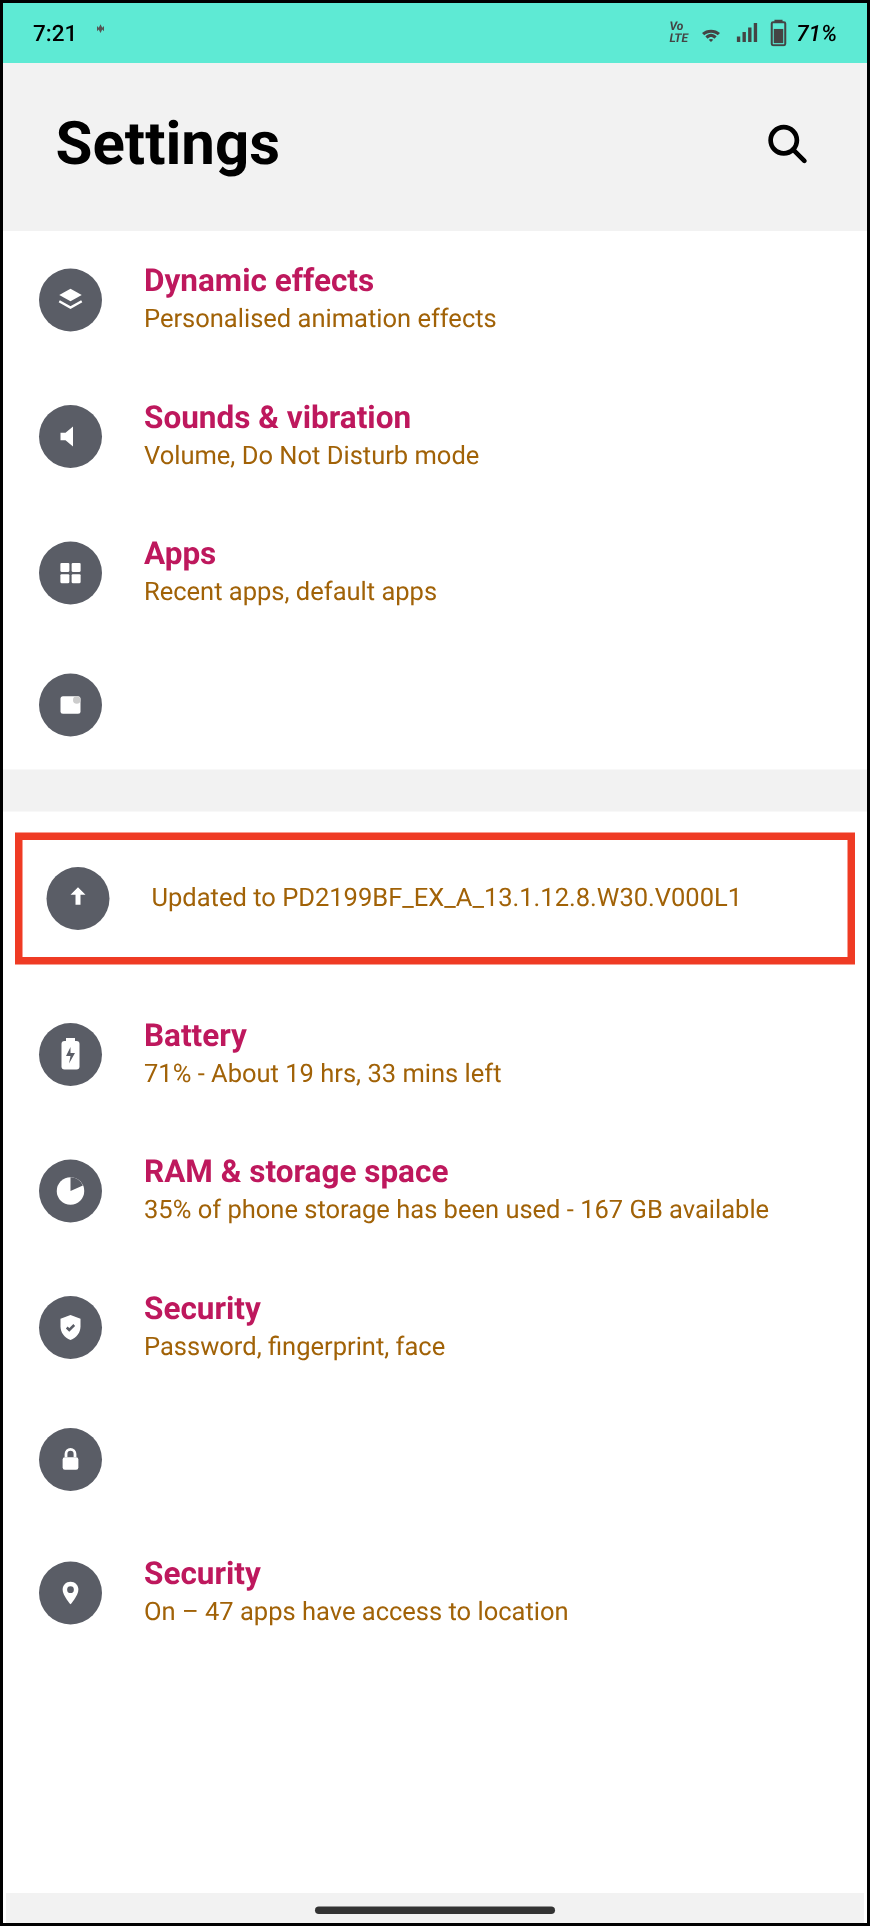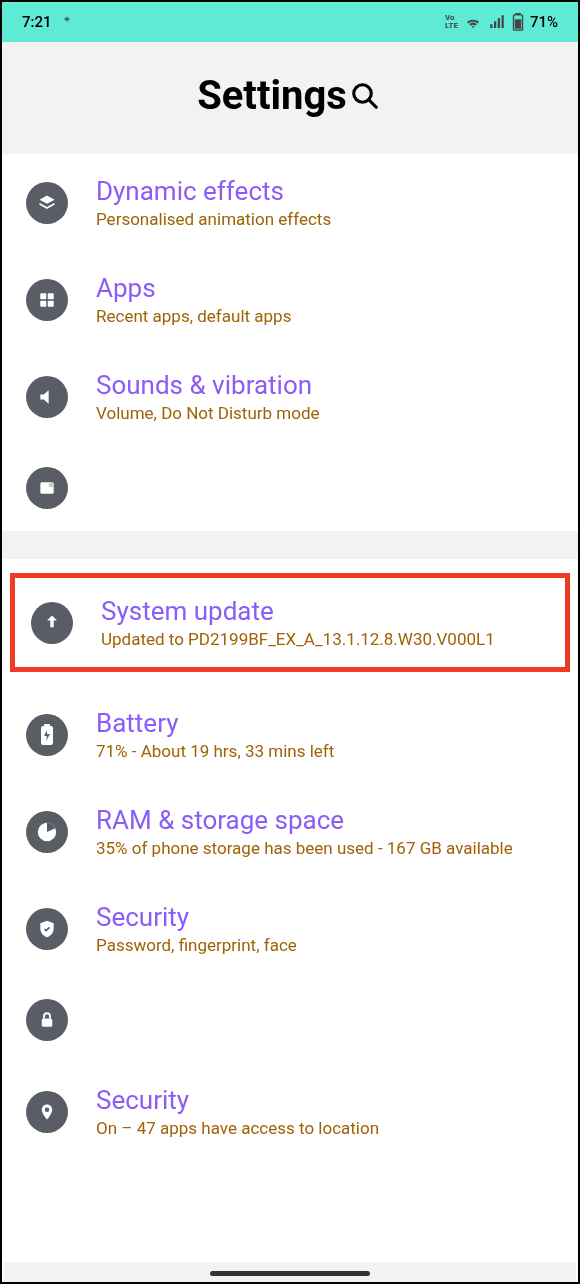--- a/index.html
+++ b/index.html
@@ -1,34 +1,34 @@
 <!DOCTYPE html>
 <html><head>
   <meta charset="utf-8">
   <style>
     * { margin: 0; padding: 0; box-sizing: border-box; font-family: -apple-system, BlinkMacSystemFont, 'Segoe UI', Roboto, sans-serif; }
     body { width: 580px; height: 1284px; background: #fff; border: 2px solid #000; position: relative; overflow: hidden; }
     
     .status-bar { height: 40px; display: flex; justify-content: space-between; align-items: center; padding: 0 20px; background: #5eead4; font-size: 15px; font-weight: 500; color: #000; }
     .status-left { display: flex; align-items: center; gap: 8px; }
-    .status-right { display: flex; align-items: center; gap: 6px; }
+    .status-right { display: flex; align-items: center; gap: 6px; font-style: italic; }
     .status-icon { display: inline-flex; align-items: center; }
     
-    .header { background: #f2f2f2; padding: 30px 35px 35px 35px; display: flex; justify-content: center; align-items: center; }
+    .header { background: #f2f2f2; padding: 30px 35px 35px 35px; display: flex; justify-content: space-between; align-items: center; }
     .header-title { font-size: 40px; font-weight: 700; color: #000; }
     .search-btn { width: 36px; height: 36px; display: flex; align-items: center; justify-content: center; }
     
     .list { background: #fff; }
     .divider { height: 28px; background: #f2f2f2; }
     
     .item { display: flex; align-items: center; padding: 22px 24px; gap: 28px; }
     .item-icon { width: 42px; height: 42px; border-radius: 50%; background: #5a5d66; display: flex; align-items: center; justify-content: center; flex-shrink: 0; }
     .item-icon svg { fill: #fff; }
     .item-text { flex: 1; min-width: 0; }
-    .item-title { font-size: 26px; font-weight: 400; color: #8b5cf6; margin-bottom: 3px; }
+    .item-title { font-size: 21px; font-weight: 700; color: #be185d; margin-bottom: 3px; }
     .item-sub { font-size: 17px; color: #a16207; font-weight: 400; }
     
     .highlight-box { border: 5px solid #ef3b24; margin: 14px 8px; padding: 0; }
     .highlight-box .item { padding: 18px 16px; }
     
     .nav-pill { position: absolute; bottom: 6px; left: 50%; transform: translateX(-50%); width: 160px; height: 5px; background: #333; border-radius: 3px; }
     .bottom-fade { position: absolute; bottom: 0; left: 2px; right: 2px; height: 20px; background: #f2f2f2; }
   </style>
 </head>
 <body>
@@ -85,42 +85,42 @@
         </svg>
     </div>
     <div class="item-text">
       <div class="item-title">Dynamic effects</div>
       <div class="item-sub">Personalised animation effects</div>
     </div>
   </div>
 
   <div class="item">
     <div class="item-icon">
+      <svg width="20" height="20" viewBox="0 0 24 24">
+          <path d="M4 9v6h4l6 5V4L8 9z"></path>
+        </svg>
+    </div>
+    <div class="item-text">
+      <div class="item-title">Sounds &amp; vibration</div>
+      <div class="item-sub">Volume, Do Not Disturb mode</div>
+    </div>
+  </div>
+
+  <div class="item">
+    <div class="item-icon">
       <svg width="18" height="18" viewBox="0 0 24 24">
           <rect x="3" y="3" width="8" height="8" rx="1"></rect>
           <rect x="13" y="3" width="8" height="8" rx="1"></rect>
           <rect x="3" y="13" width="8" height="8" rx="1"></rect>
           <rect x="13" y="13" width="8" height="8" rx="1"></rect>
         </svg>
     </div>
     <div class="item-text">
       <div class="item-title">Apps</div>
       <div class="item-sub">Recent apps, default apps</div>
-    </div>
-  </div>
-
-  <div class="item">
-    <div class="item-icon">
-      <svg width="20" height="20" viewBox="0 0 24 24">
-          <path d="M4 9v6h4l6 5V4L8 9z"></path>
-        </svg>
-    </div>
-    <div class="item-text">
-      <div class="item-title">Sounds &amp; vibration</div>
-      <div class="item-sub">Volume, Do Not Disturb mode</div>
     </div>
   </div>
 
   <div class="item">
     <div class="item-icon">
       <svg width="20" height="20" viewBox="0 0 24 24">
           <rect x="4" y="5" width="16" height="14" rx="2"></rect>
           <circle cx="17" cy="8" r="3" fill="#ccc"></circle>
         </svg>
     </div>
@@ -129,21 +129,20 @@
   <div class="divider"></div>
 
   <div class="highlight-box">
     <div class="item">
       <div class="item-icon">
         <svg width="20" height="20" viewBox="0 0 24 24">
             <path d="M12 3l6 6h-4v8h-4v-8H6z"></path>
           </svg>
       </div>
       <div class="item-text">
-        <div class="item-title">System update</div>
         <div class="item-sub">Updated to PD2199BF_EX_A_13.1.12.8.W30.V000L1</div>
       </div>
     </div>
   </div>
 
   <div class="item">
     <div class="item-icon">
       <svg width="14" height="22" viewBox="0 0 14 22">
           <rect x="4" y="0" width="6" height="2"></rect>
           <rect x="1" y="2" width="12" height="19" rx="2" fill="#fff"></rect>

